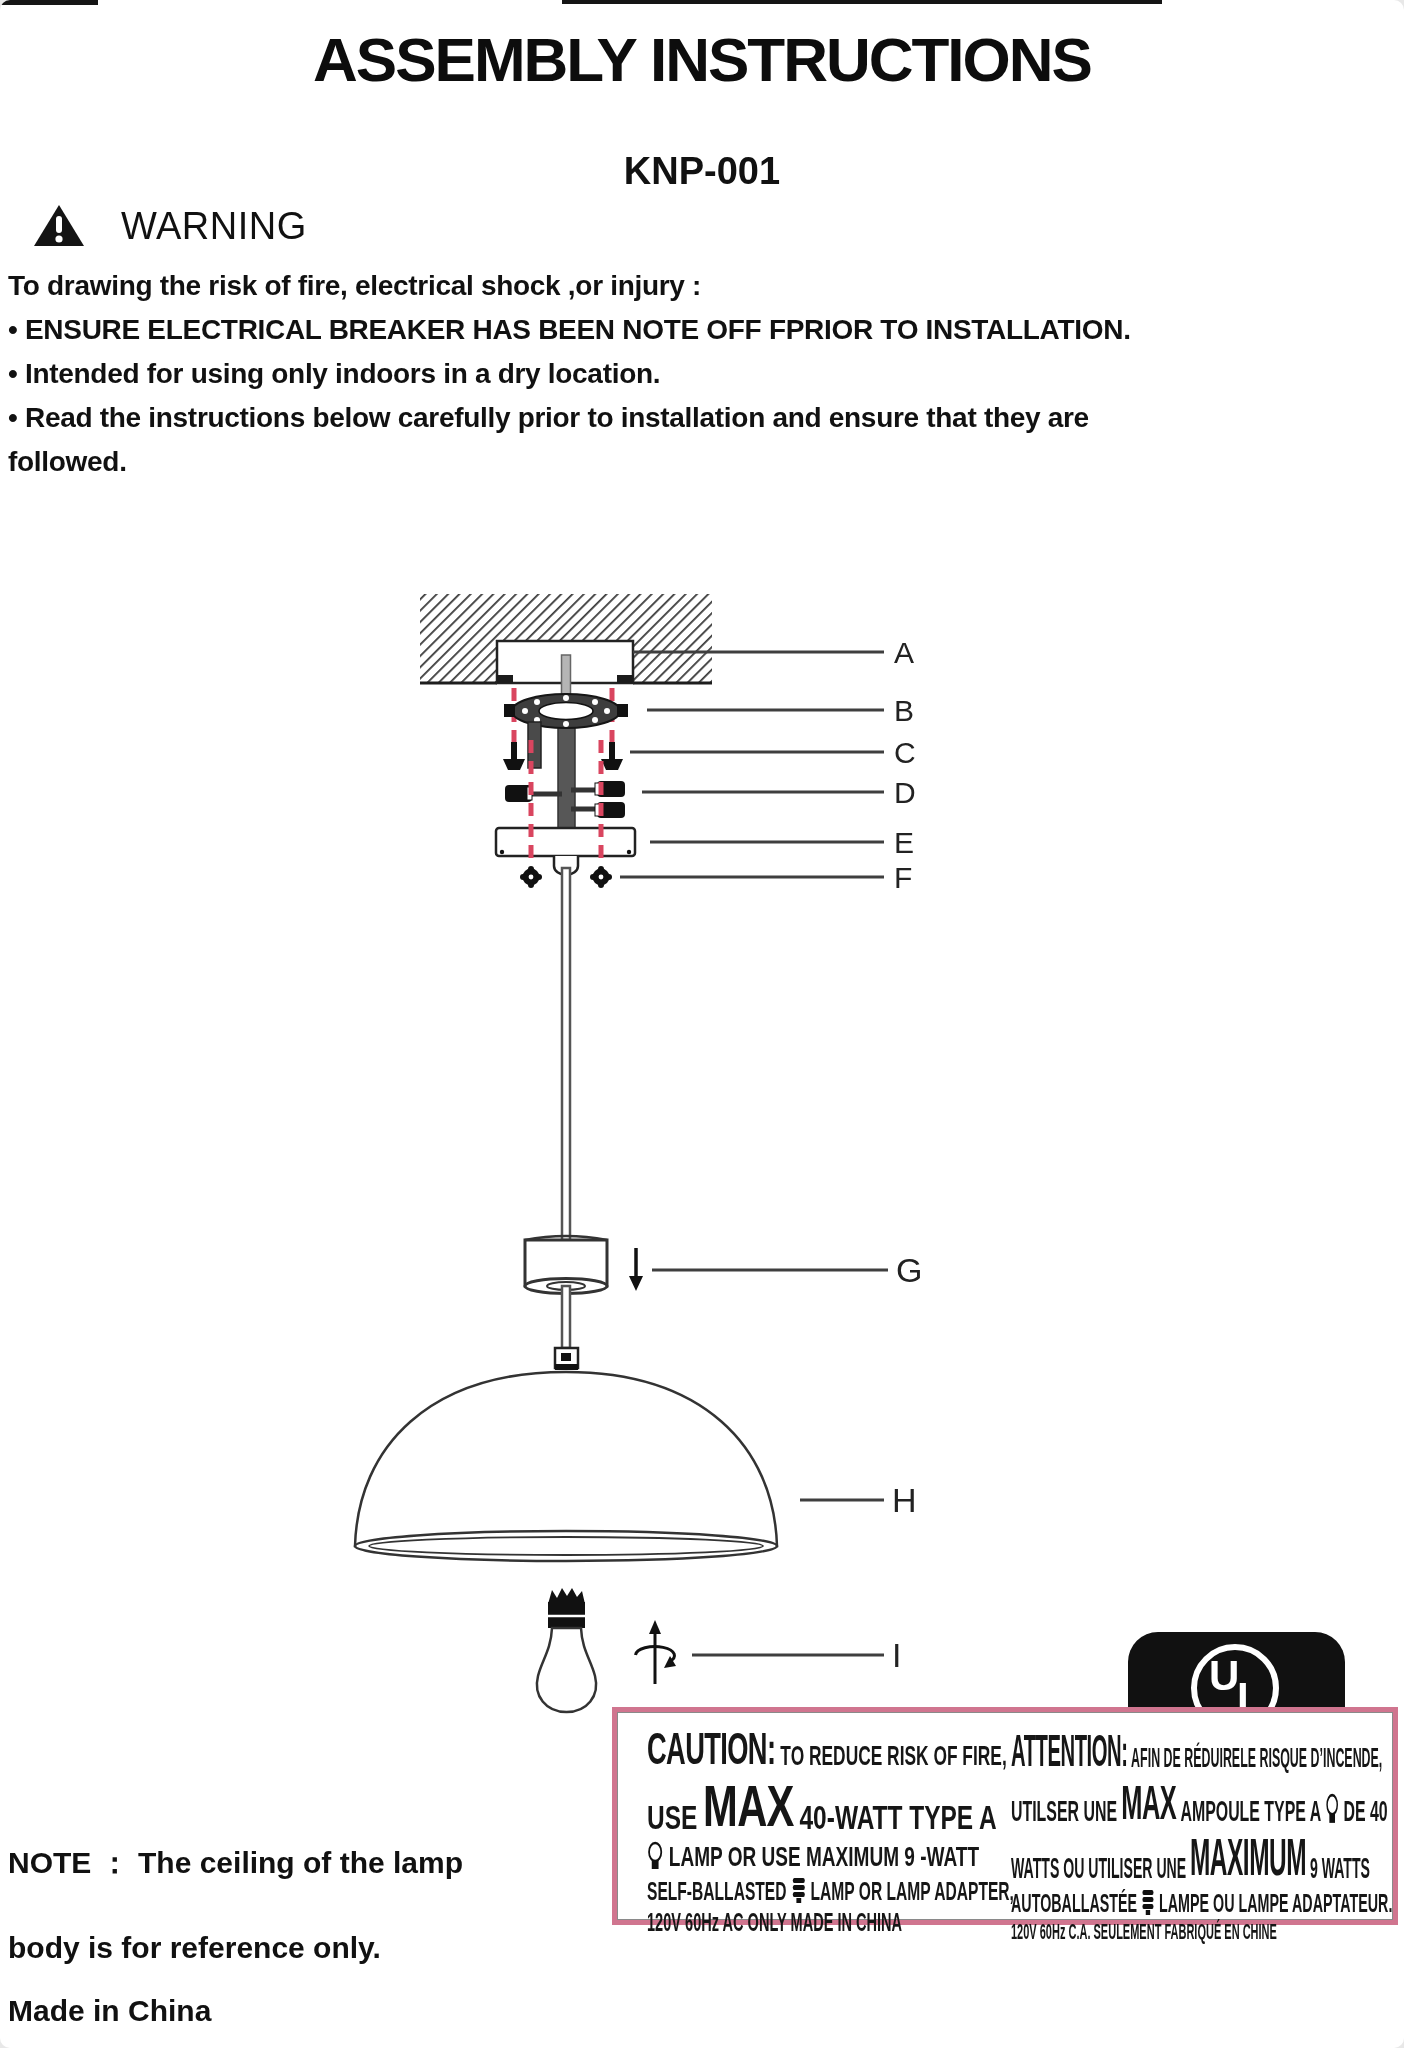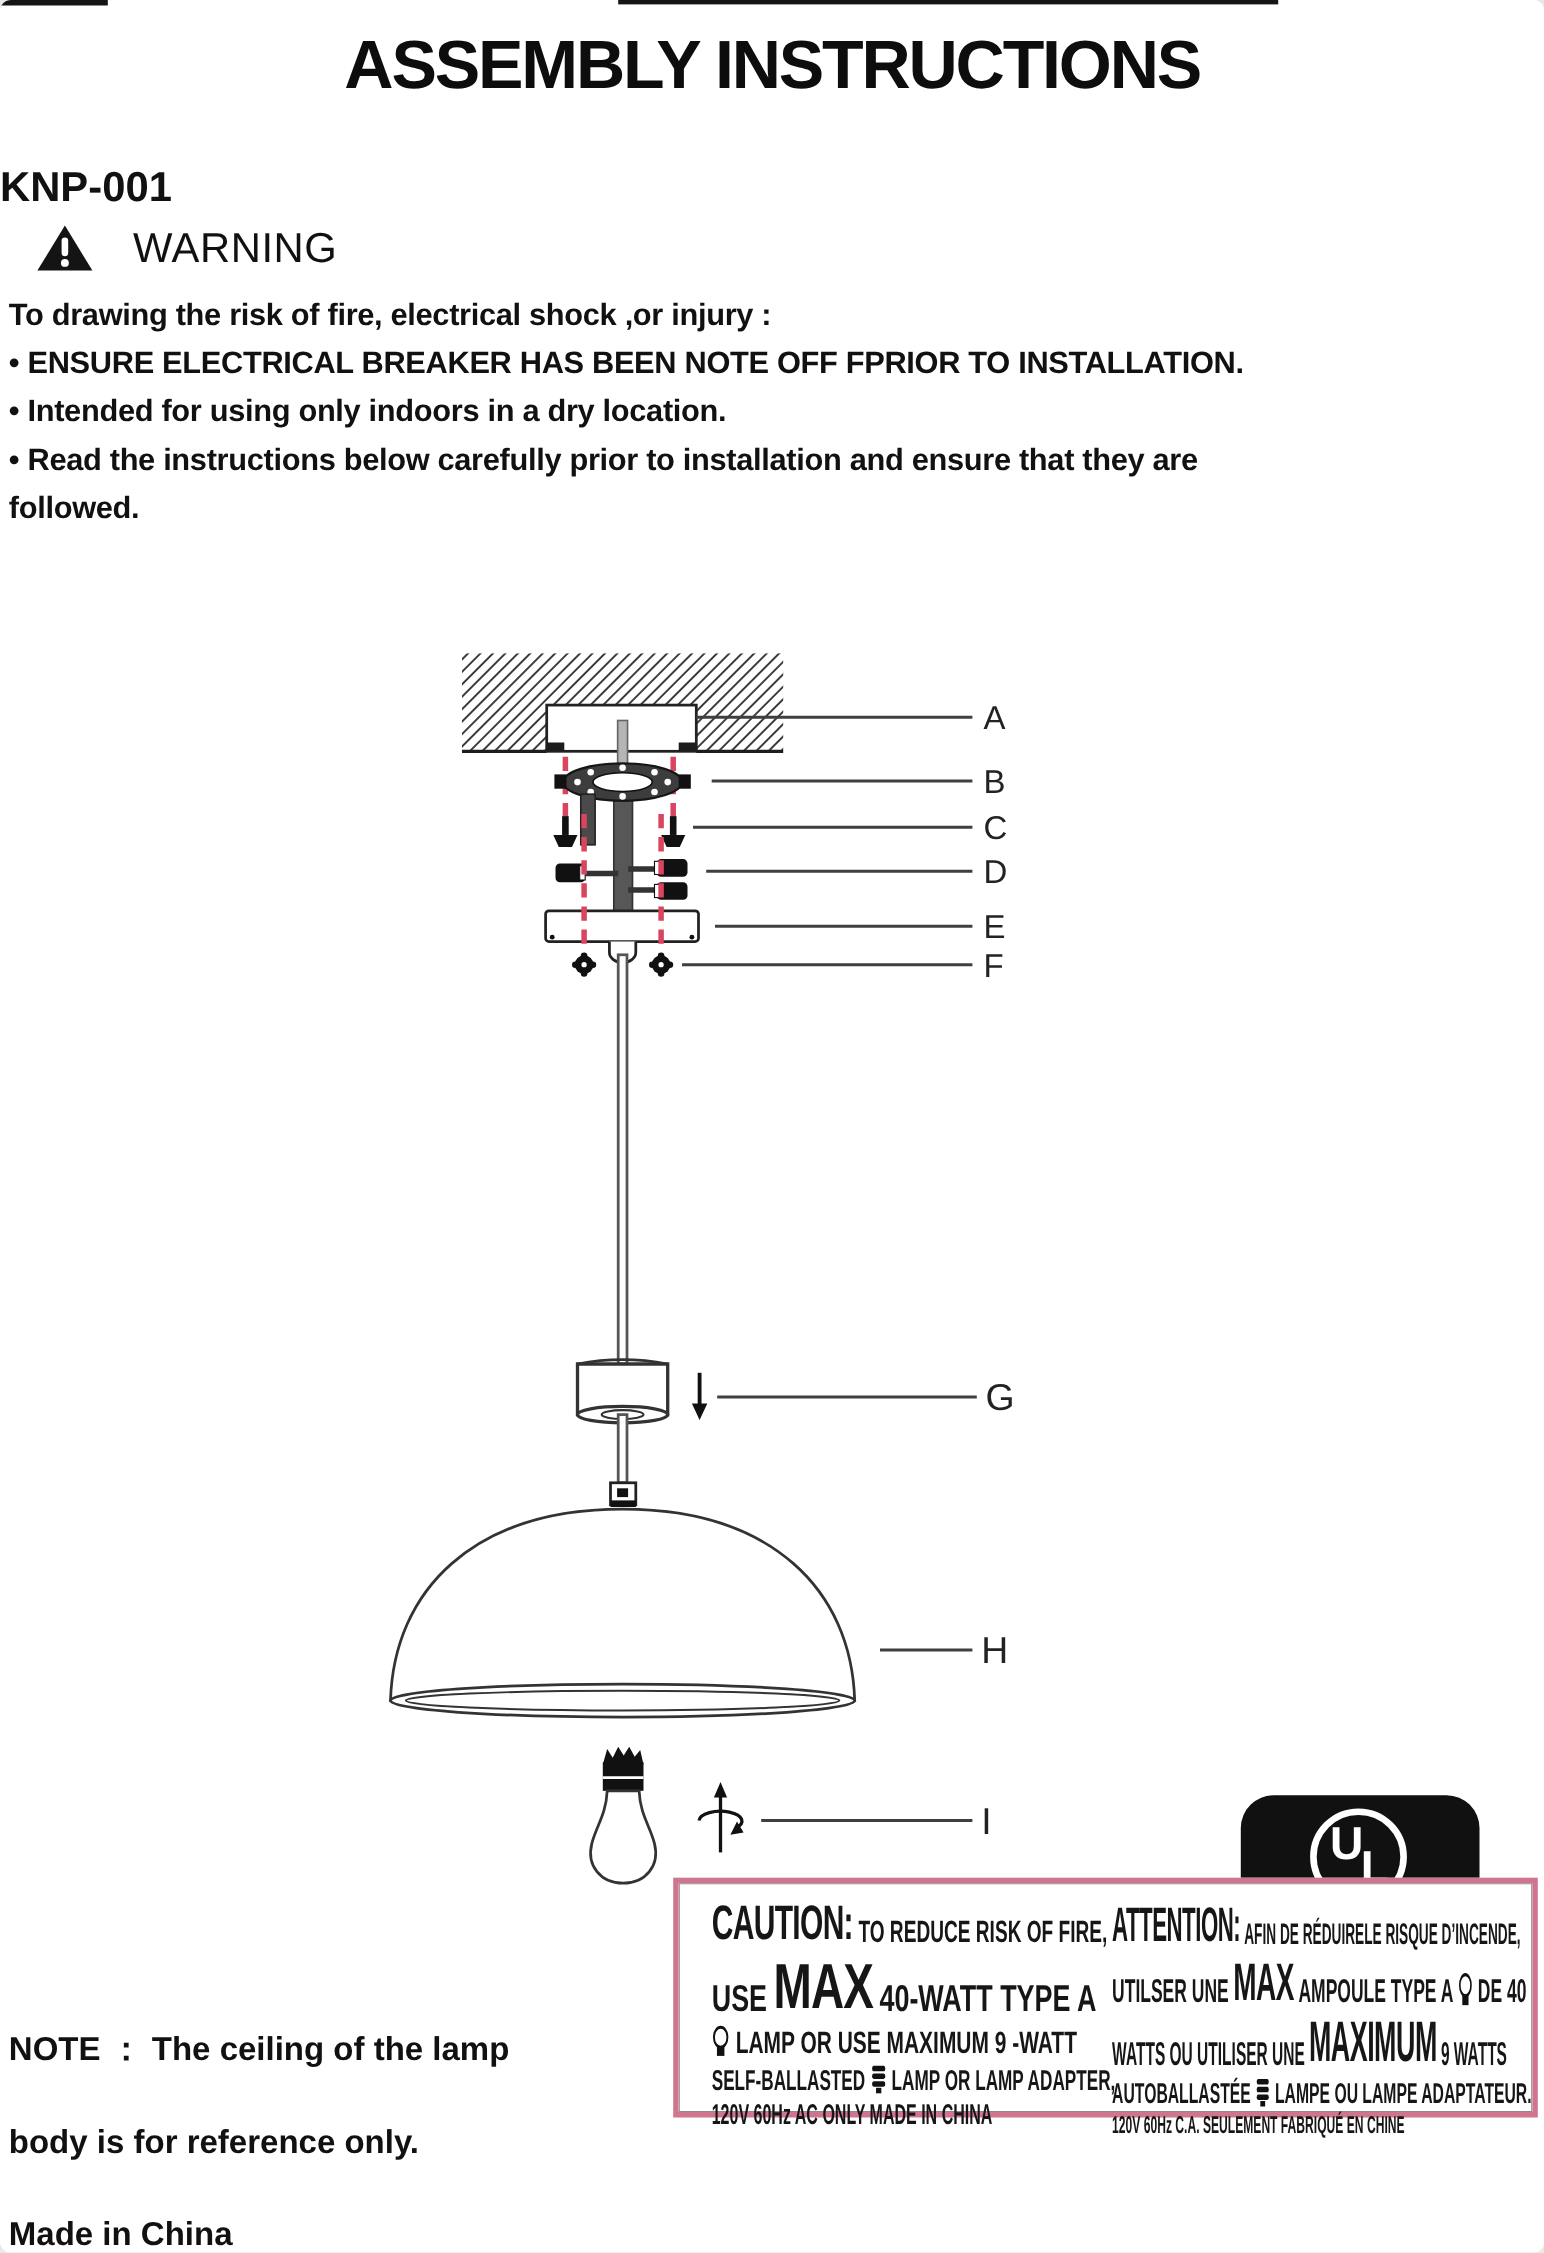--- a/index.html
+++ b/index.html
@@ -9,21 +9,21 @@
     font-family:"Liberation Sans", sans-serif; color:#111; overflow:hidden;
     margin:0 auto;
     border-radius:10px;
   }
   .scan-line { position:absolute; background:#151515; }
   .title {
     position:absolute; top:24px; left:0; width:1404px; text-align:center;
     font-size:62px; font-weight:bold; letter-spacing:-2px; color:#0d0d0d;
   }
   .model {
-    position:absolute; top:150px; left:0; width:1404px; 
+    position:absolute; top:150px; left:0; width:1404px; text-align:center;
     font-size:38px; font-weight:bold; letter-spacing:0;
   }
   .warn-head { position:absolute; top:203px; left:32px; display:flex; align-items:center; }
   .warn-head .tri { width:54px; height:46px; }
   .warn-head .lbl { font-size:38px; font-weight:normal; margin-left:35px; letter-spacing:0.5px; }
   .warn-lines { position:absolute; top:264px; left:8px; width:1390px; }
   .warn-lines div {
     font-size:28px; font-weight:bold; line-height:44px; white-space:nowrap;
     letter-spacing:-0.3px;
   }
@@ -42,21 +42,21 @@
   .ul-circle .l {
     position:absolute; left:40px; top:24px; color:#fff; font-size:42px; font-weight:bold;
   }
   .ul-caption {
     position:absolute; left:0; top:112px; width:217px; text-align:center;
     color:#fff; font-size:26px; font-weight:bold; letter-spacing:3px;
   }
   .note { position:absolute; left:8px; top:1843px; width:560px; }
   .note div { font-size:30px; font-weight:bold; white-space:nowrap; }
   .note .n1 { margin-bottom:47px; }
-  .note .n2 { margin-bottom:50px; }
+  .note .n2 { margin-bottom:29px; }
   .caution-box {
     position:absolute; left:612px; top:1707px; width:786px; height:218px;
     border:5px solid #d0758f; box-shadow: inset 0 0 0 1px #8a8a8a; background:#fff;
   }
   .c-col { position:absolute; top:6px; }
   .c-en { left:30px; width:362px; }
   .c-fr { left:394px; width:386px; }
   .c-row {
     display:flex; align-items:flex-end; gap:8px; white-space:nowrap;
     transform-origin:left bottom; font-weight:bold; color:#161616; line-height:1;

